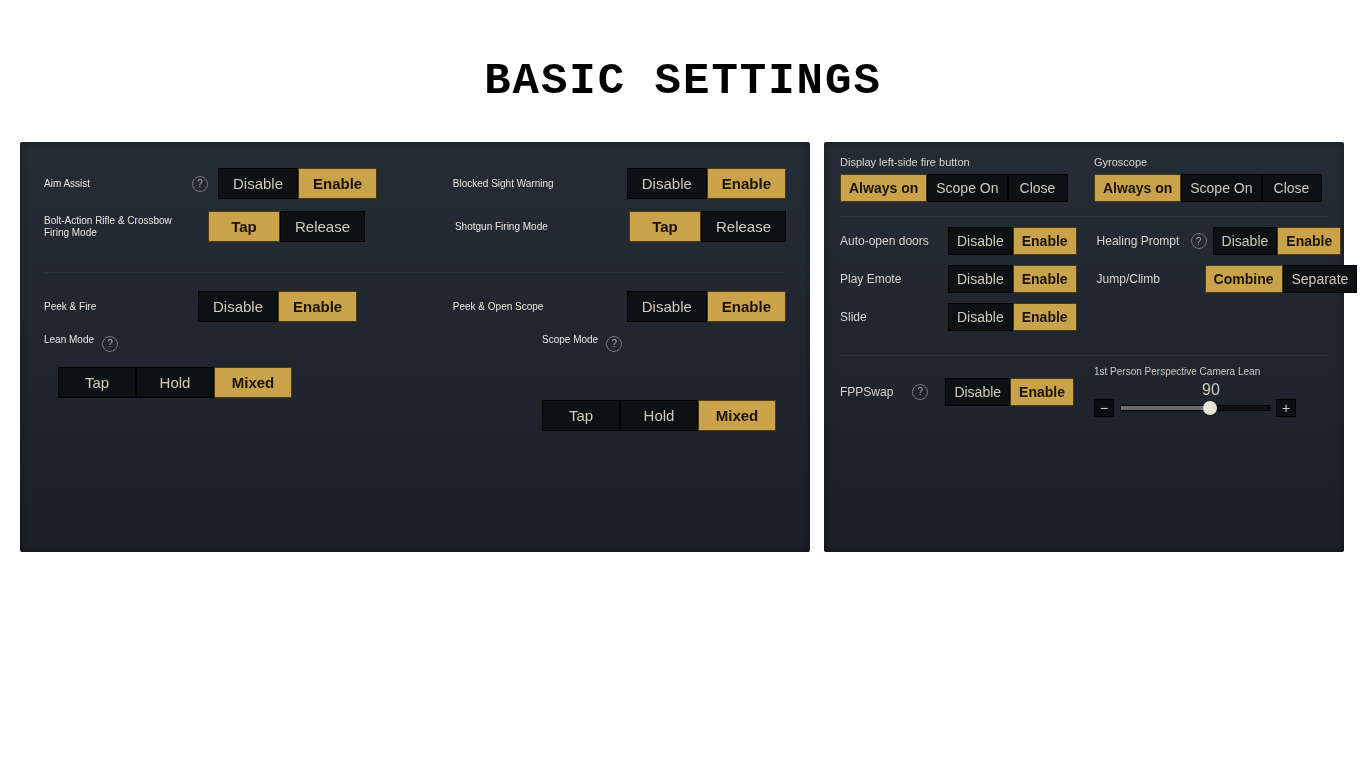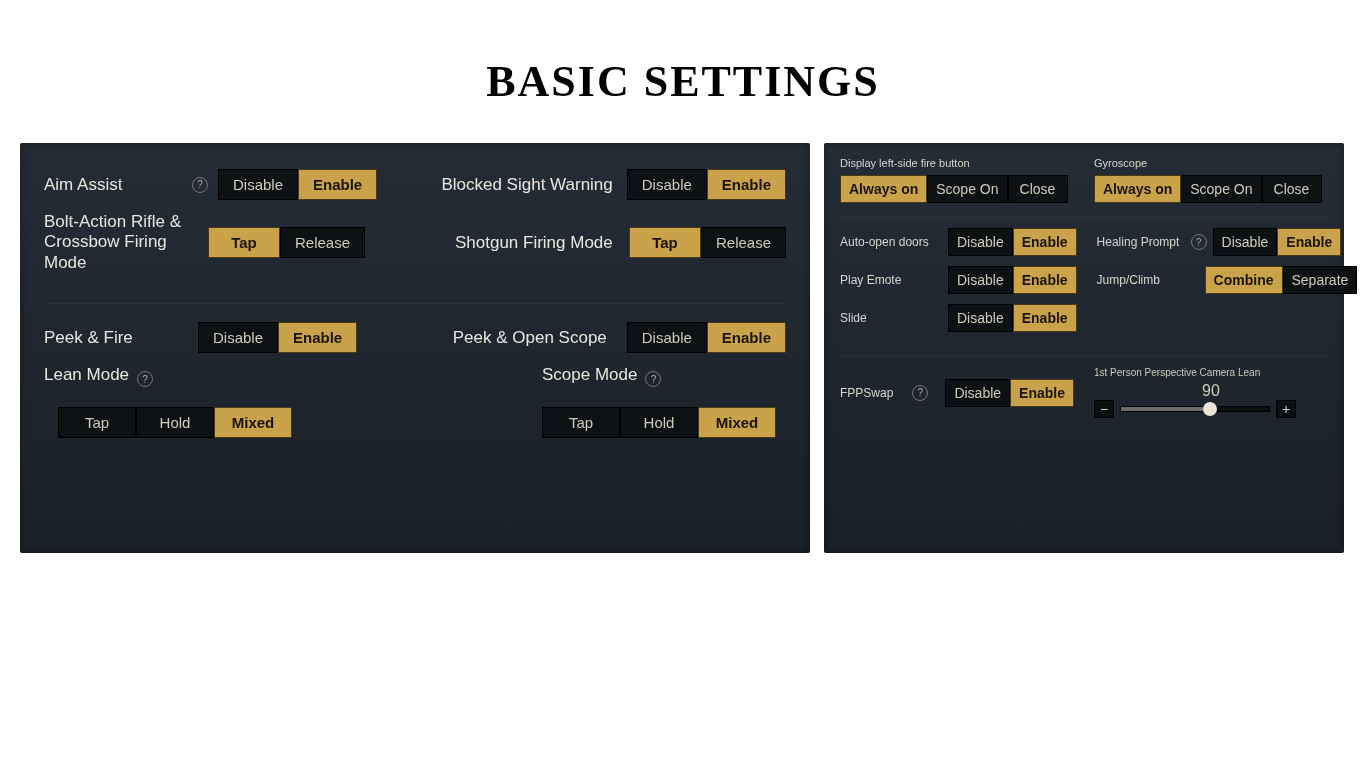--- a/index.html
+++ b/index.html
@@ -11,21 +11,21 @@
     overflow: hidden;
   }
   .page-title {
     text-align: center;
     font-size: 44px;
     font-weight: 900;
     letter-spacing: 2px;
     color: #000;
     margin-top: 56px;
     margin-bottom: 36px;
-    font-family: Liberation Serif, serif;
+    font-family: Liberation Mono, monospace;
     text-transform: uppercase;
   }
   .panels {
     display: flex;
     gap: 14px;
     padding: 0 20px;
   }
   .panel {
     background: #1a2129;
     background: linear-gradient(180deg,#242c35 0%, #1a2028 100%);
@@ -47,21 +47,21 @@
     margin-bottom: 14px;
   }
   .two-col {
     display: flex;
     justify-content: space-between;
     margin-bottom: 12px;
   }
   .col { display: flex; align-items: center; }
   .label {
     color: #e8e6de;
-    font-size: 17px;
+    font-size: 10px;
     margin-right: 14px;
     min-width: 140px;
   }
   .label-sm {
     color: #d8d6cf;
     font-size: 12px;
     margin-right: 8px;
     min-width: 100px;
   }
   .label-tiny {
@@ -227,21 +227,21 @@
           <div class="row mode-row">
             <span class="label">Lean Mode</span>
             <span class="help">?</span>
           </div>
           <div class="btn-group triple" style="margin-left:14px;">
             <button class="btn">Tap</button>
             <button class="btn">Hold</button>
             <button class="btn active">Mixed</button>
           </div>
         </div>
-        <div class="mode-block" style="margin-right:10px;">
+        <div class="mode-block" style="margin-right:10px;gap:33px;">
           <div class="row mode-row">
             <span class="label">Scope Mode</span>
             <span class="help">?</span>
           </div>
           <div class="btn-group triple">
             <button class="btn">Tap</button>
             <button class="btn">Hold</button>
             <button class="btn active">Mixed</button>
           </div>
         </div>

